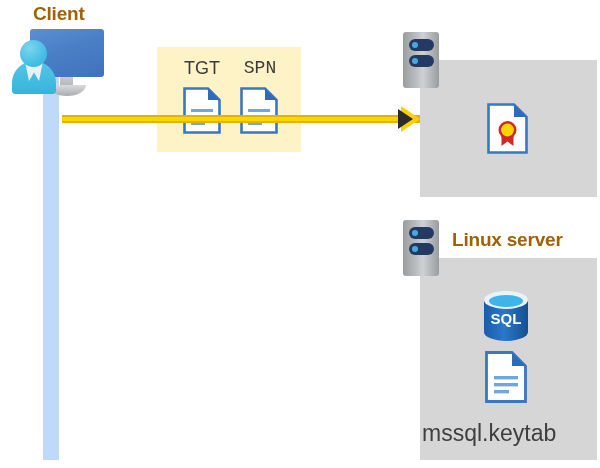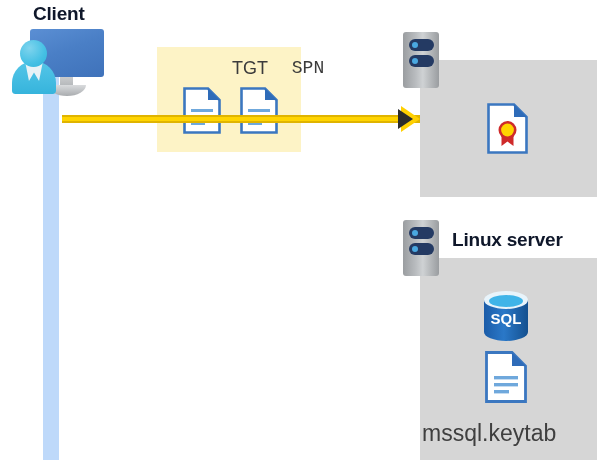--- a/index.html
+++ b/index.html
@@ -17,30 +17,29 @@
     background: #ffffff;
     overflow: hidden;
   }
 
   
   .abs { position: absolute; }
 
   
   .label-bold {
     font-weight: bold;
-    color: #0f172a;
+    color: #a16207;
     font-size: 19px;
     line-height: 23px;
     letter-spacing: -0.2px;
   }
   .label-plain {
     color: #3b3b3b;
     font-size: 18px;
     line-height: 22px;
-    margin-left: 48px;
   }
   .doc-caption {
     color: #3f3f3f;
     font-size: 23px;
     line-height: 20px;
   }
 
   
   .lifeline {
     background: #bed9fa;

